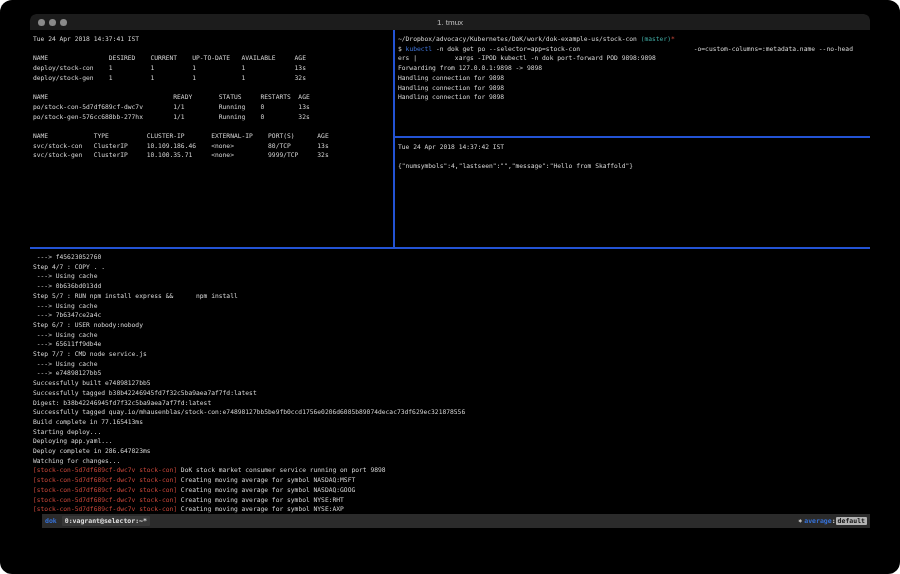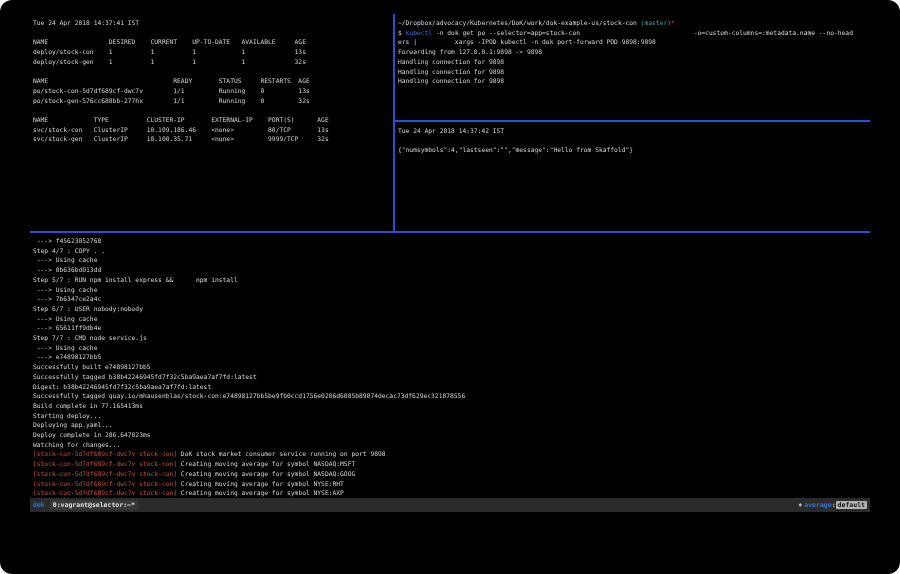--- a/index.html
+++ b/index.html
@@ -44,37 +44,45 @@
     white-space: pre; font-size: 6.3px; line-height: 9.7px; color: #d4d4d4;
     font-family: "DejaVu Sans Mono", monospace;
   }
   .c-blue { color: #3f74d9; }
   .c-cyan { color: #3fa7a0; }
   .c-red  { color: #c7473a; }
 
   .statusbar {
     height: 14px; background: #2b2b2b; flex: 0 0 auto;
     display: flex; align-items: center; font-size: 6.5px; font-weight: bold;
-    font-family: "DejaVu Sans Mono", monospace; overflow: hidden;
+    font-family: "DejaVu Sans Mono", monospace; overflow: hidden; margin-left: 12px;
   }
   .session { color: #3672d9; margin-left: 3px; }
   .winlabel { color: #e0e0e0; background: #383838; margin-left: 5px; padding: 1px 3px; border-radius: 1px; }
   .spacer { flex: 1 1 auto; }
   .kube { display: flex; align-items: center; margin-right: 3px; }
   .kube-icon { color: #c9c9c9; margin-right: 2px; }
   .kube-ctx { color: #3672d9; }
   .kube-sep { color: #d6d6d6; }
   .kube-ns { color: #141414; background: #b3b3b3; padding: 0 2px; border-radius: 1px; }
 </style>
 </head>
 <body>
 
 <div class="slide">
   <div class="window">
 
+    <div class="titlebar">
+      <div class="dots">
+        <span class="dot"></span>
+        <span class="dot"></span>
+        <span class="dot"></span>
+      </div>
+      <div class="title">1. tmux</div>
+    </div>
 
     <div class="content">
 
       <div class="top-region">
         <div class="pane pane-topleft">
             <div class="tline"><span>Tue 24 Apr 2018 14:37:41 IST</span></div>
             <div class="tline">&nbsp;</div>
             <div class="tline"><span>NAME                DESIRED    CURRENT    UP-TO-DATE   AVAILABLE     AGE</span></div>
             <div class="tline"><span>deploy/stock-con    1          1          1            1             13s</span></div>
             <div class="tline"><span>deploy/stock-gen    1          1          1            1             32s</span></div>

